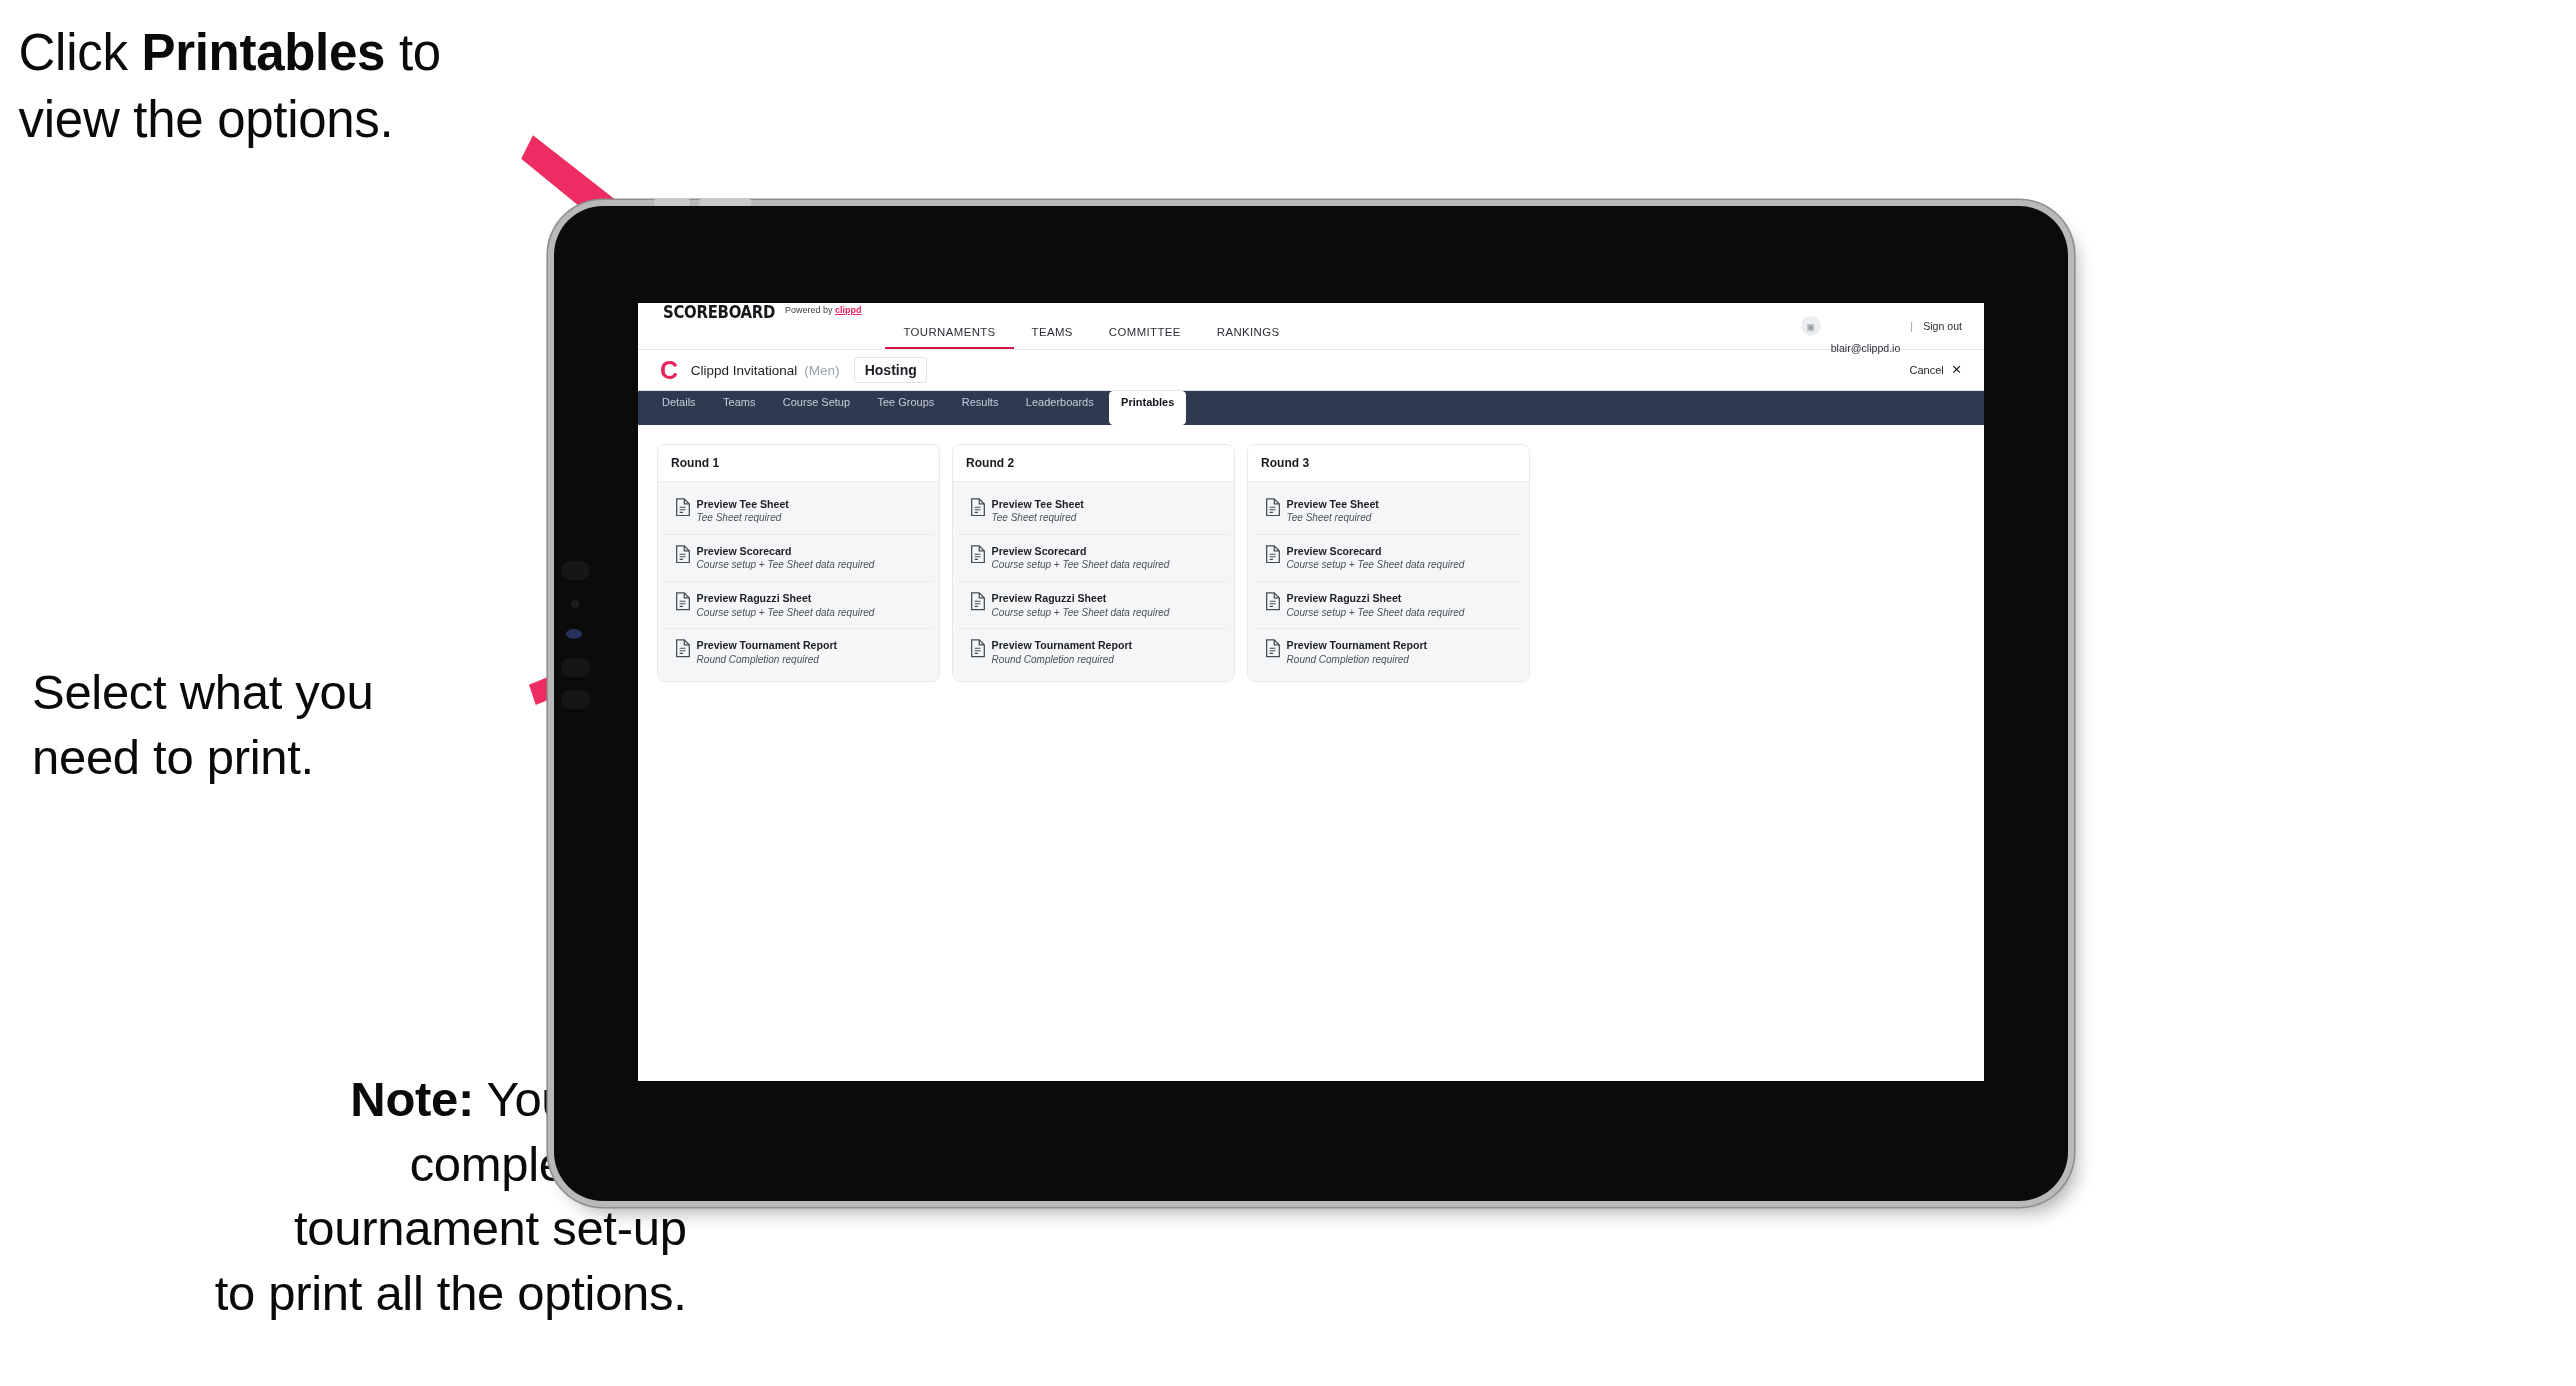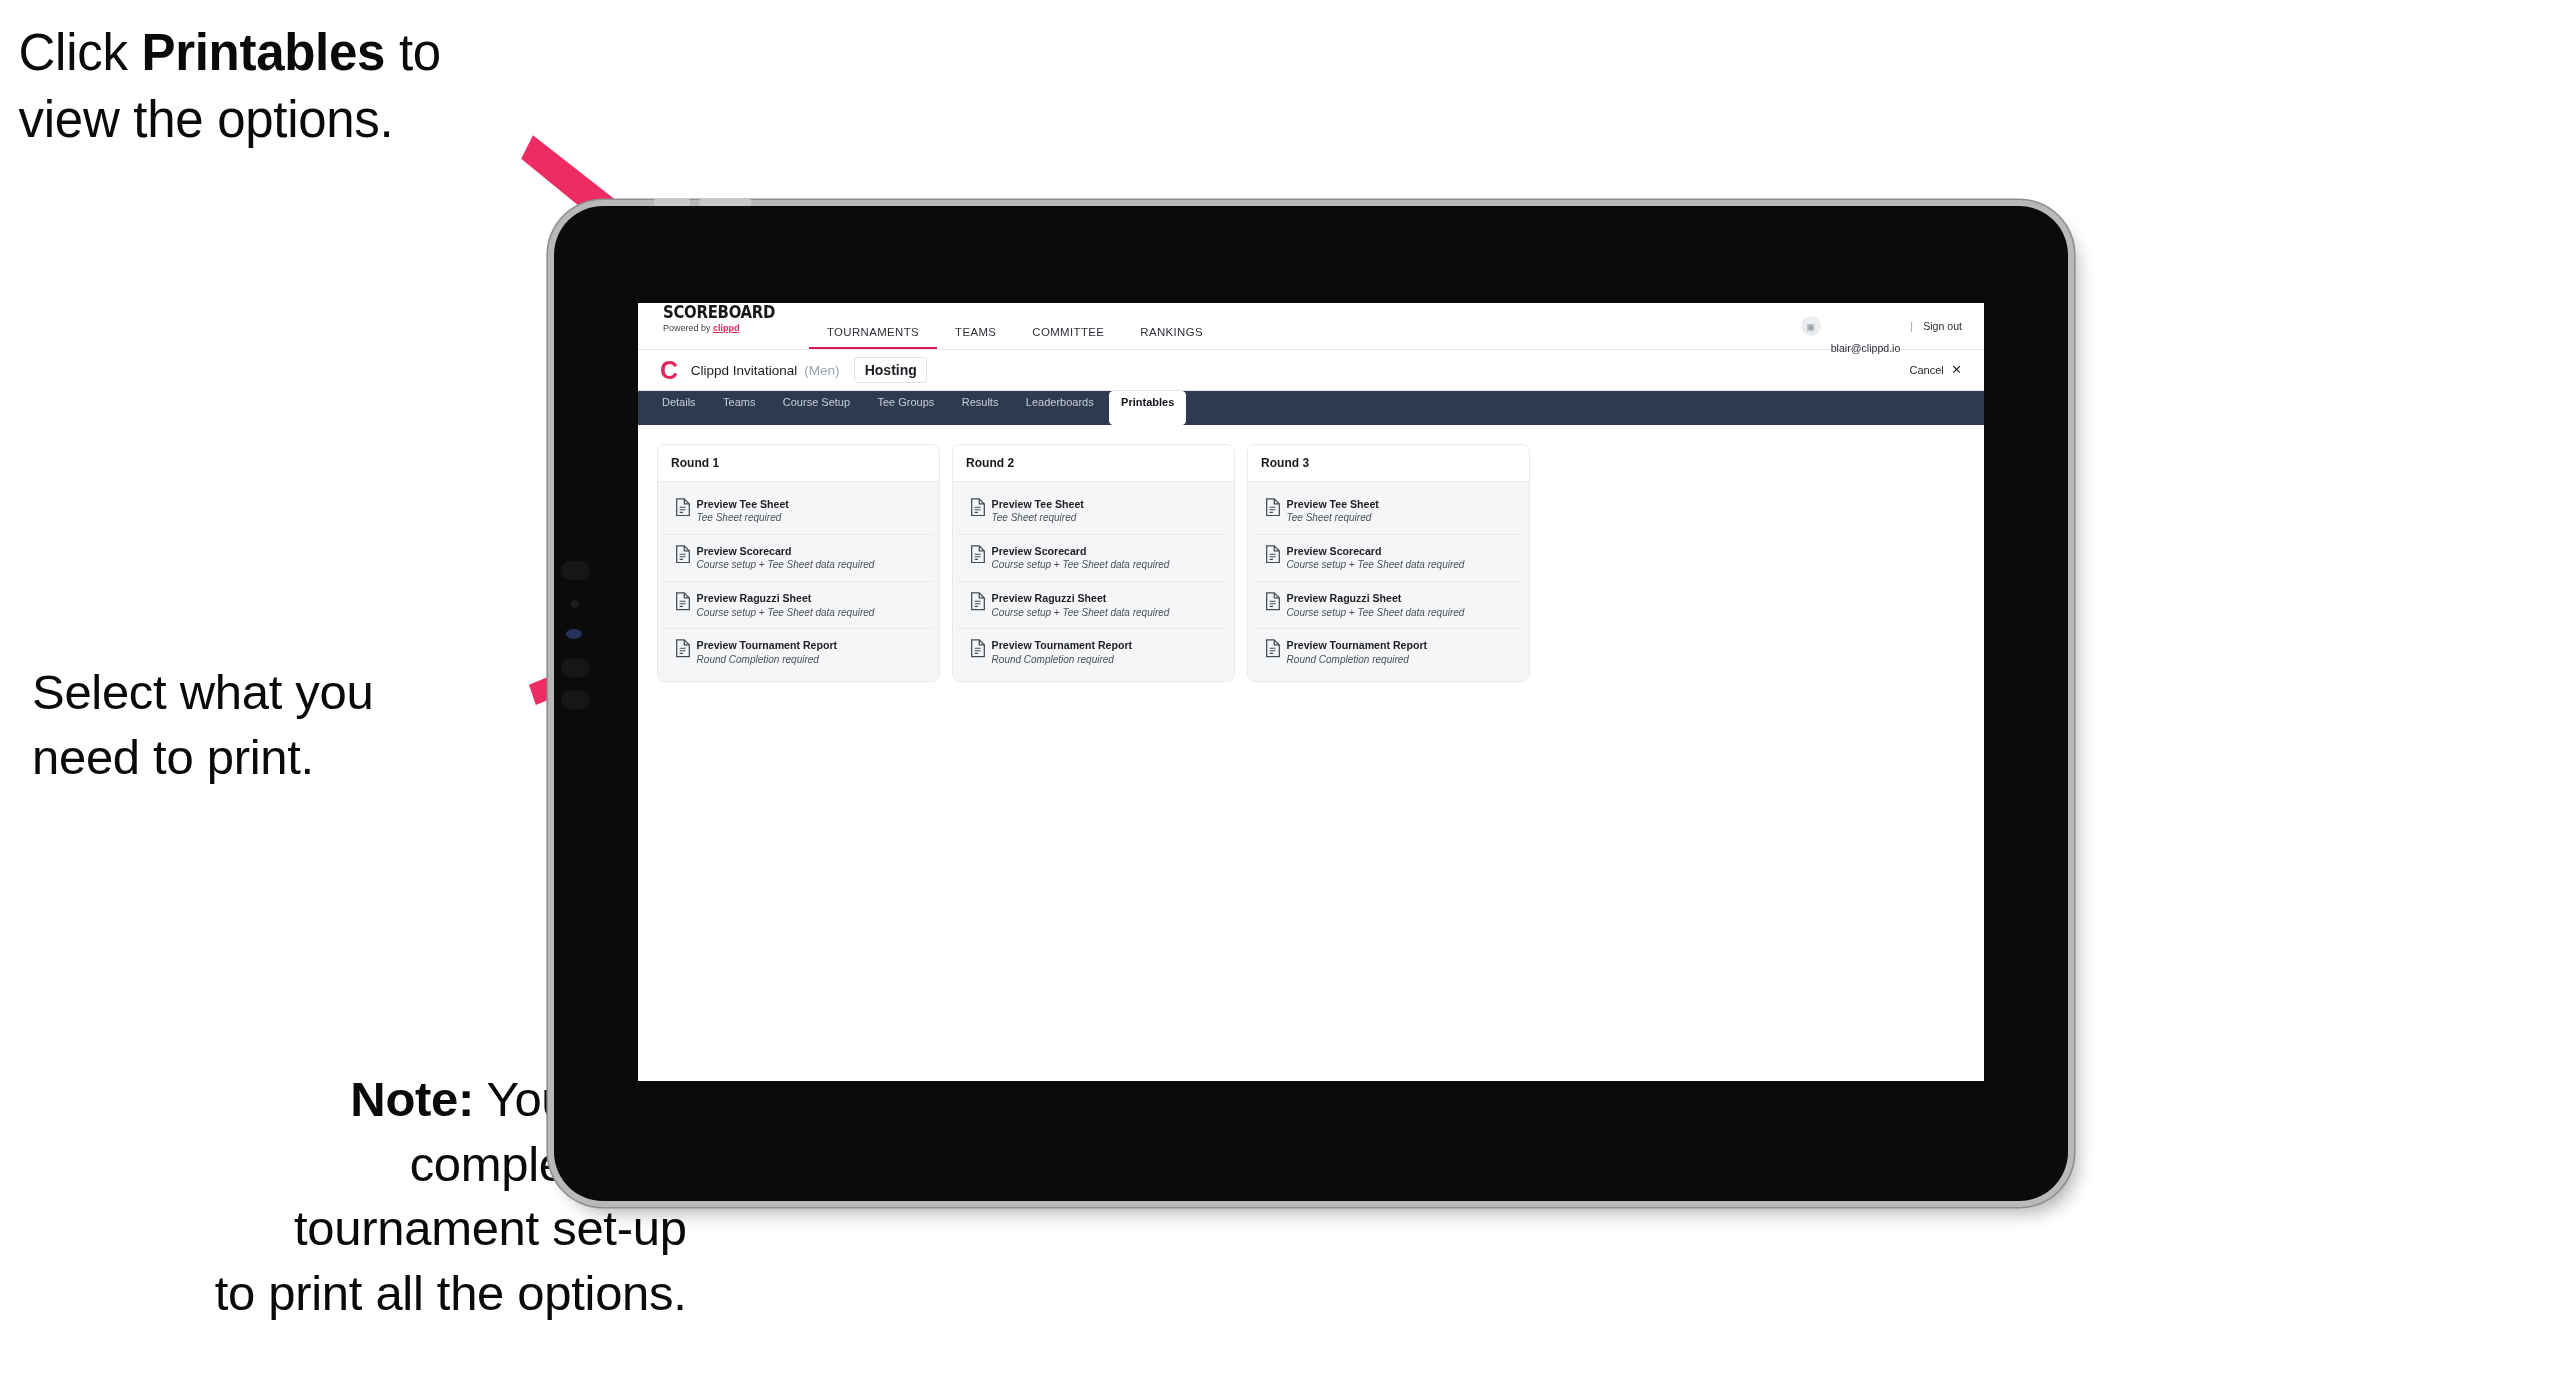--- a/index.html
+++ b/index.html
@@ -90,21 +90,20 @@
   #topbar {
     display: flex;
     align-items: stretch;
     height: 47px;
     background: #ffffff;
     border-bottom: 0.8px solid #e3e5e8;
     padding-left: 25px;
   }
   #brand {
     display: flex;
-    flex-direction: column;
     justify-content: flex-start;
     padding-right: 24px;
     min-width: 117px;
   }
   #brand-title {
     font-family: "Liberation Sans Narrow", "DejaVu Sans Condensed", "Liberation Sans", sans-serif;
     font-weight: 700;
     font-size: 18px;
     letter-spacing: -0.3px;
     color: #16181c;

